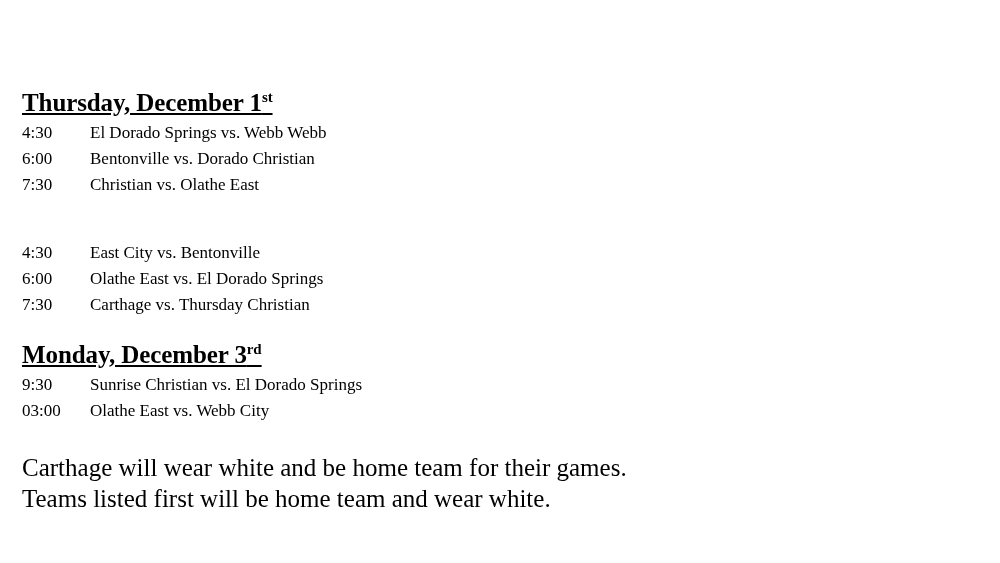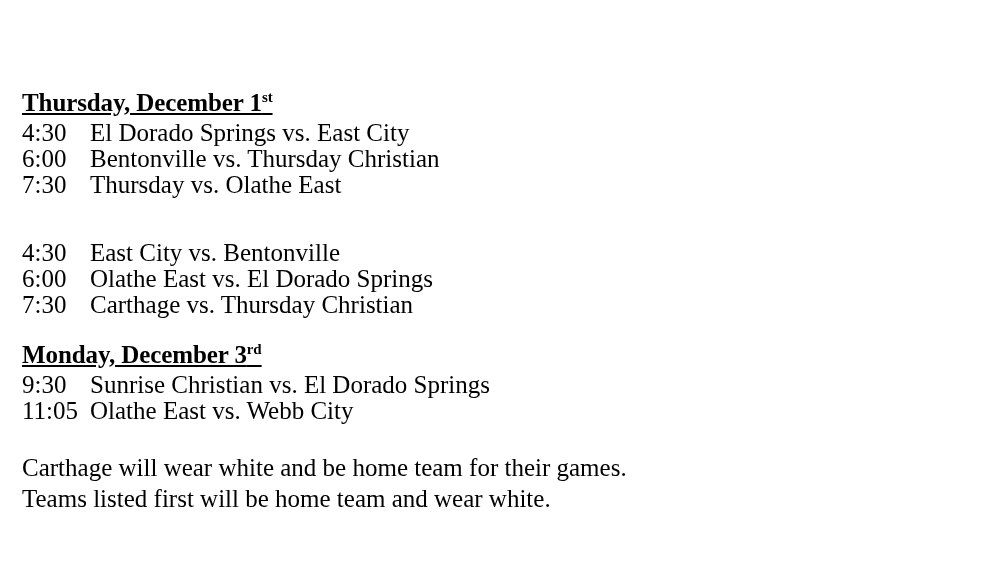--- a/index.html
+++ b/index.html
@@ -40,21 +40,21 @@
     letter-spacing: -0.1px;
   }
   .day-heading sup {
     font-size: 15px;
     vertical-align: super;
     line-height: 0;
   }
   .game-row {
     display: flex;
     align-items: baseline;
-    font-size: 25px;
+    font-size: 17px;
     line-height: 26px;
     white-space: nowrap;
   }
   .game-time {
     width: 68px;
     flex: 0 0 68px;
   }
   .game-matchup {
     flex: 1 1 auto;
   }
@@ -78,29 +78,29 @@
 
 <div class="page">
   <div class="content">
 
     <div class="day-block">
       <div class="day-heading">
         <span>Thursday, December 1</span><sup>st</sup>
       </div>
       <div class="game-row">
         <span class="game-time">4:30</span>
-        <span class="game-matchup">El Dorado Springs vs. East City</span>
+        <span class="game-matchup">El Dorado Springs vs. Webb Webb</span>
       </div>
       <div class="game-row">
         <span class="game-time">6:00</span>
-        <span class="game-matchup">Bentonville vs. Thursday Christian</span>
+        <span class="game-matchup">Bentonville vs. Dorado Christian</span>
       </div>
       <div class="game-row">
         <span class="game-time">7:30</span>
-        <span class="game-matchup">Thursday vs. Olathe East</span>
+        <span class="game-matchup">Christian vs. Olathe East</span>
       </div>
     </div>
 
     <div class="gap-large"></div>
 
     <div class="day-block">
       <div class="game-row">
         <span class="game-time">4:30</span>
         <span class="game-matchup">East City vs. Bentonville</span>
       </div>
@@ -118,21 +118,21 @@
 
     <div class="day-block">
       <div class="day-heading">
         <span>Monday, December 3</span><sup>rd</sup>
       </div>
       <div class="game-row">
         <span class="game-time">9:30</span>
         <span class="game-matchup">Sunrise Christian vs. El Dorado Springs</span>
       </div>
       <div class="game-row">
-        <span class="game-time">11:05</span>
+        <span class="game-time">03:00</span>
         <span class="game-matchup">Olathe East vs. Webb City</span>
       </div>
     </div>
 
     <div class="notes">
       <div class="note-line">Carthage will wear white and be home team for their games.</div>
       <div class="note-line">Teams listed first will be home team and wear white.</div>
     </div>
 
   </div>

